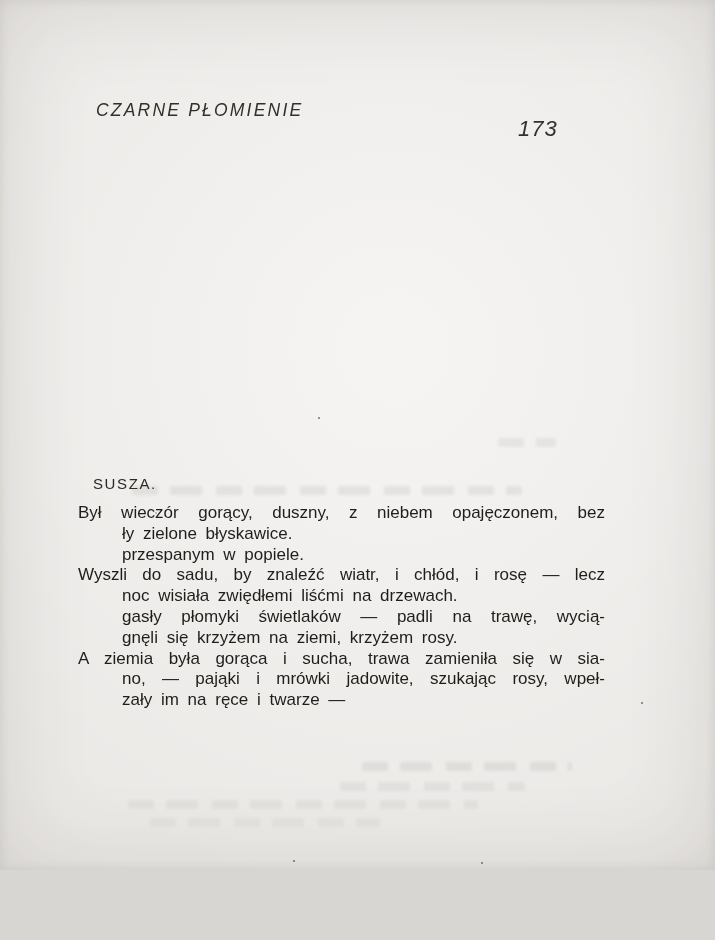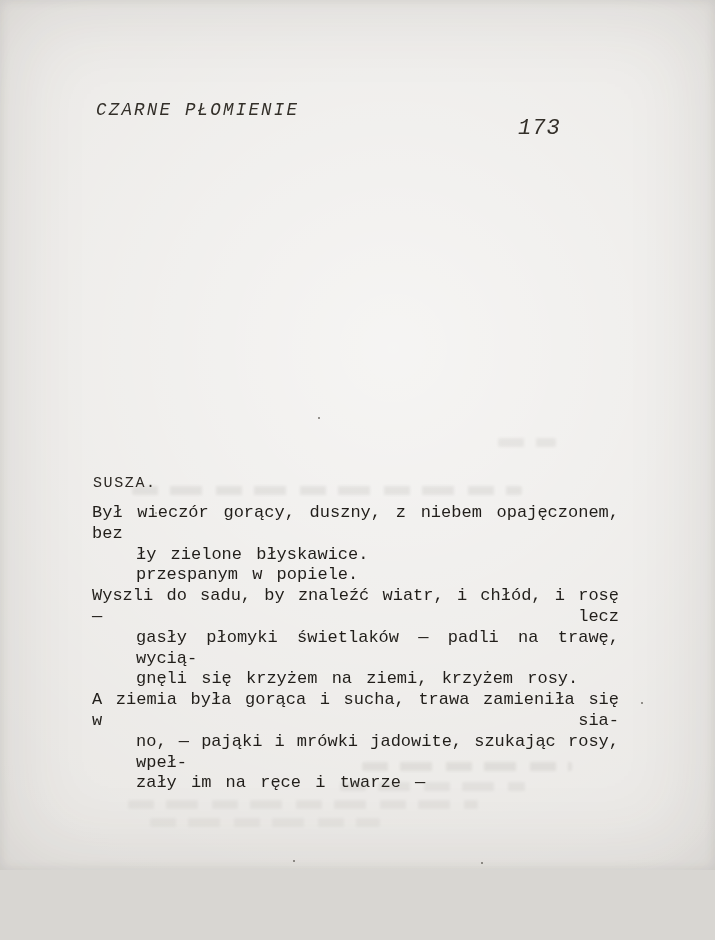--- a/index.html
+++ b/index.html
@@ -6,21 +6,21 @@
 
   .scan {
     position: relative;
     width: 715px;
     height: 870px;
     background:
       radial-gradient(ellipse 120% 100% at 55% 40%, rgba(255,255,255,0.55), rgba(255,255,255,0) 70%),
       #eae8e5;
     box-shadow: inset 0 0 90px rgba(60,55,45,0.13), inset 0 0 12px rgba(60,55,45,0.10);
     overflow: hidden;
-    font-family: Liberation Mono, monospace;
+    font-family: Liberation Sans, sans-serif;
     color: #211e1a;
   }
 
   
   .running-title {
     position: absolute;
     left: 96px;
     top: 100px;
     font-style: italic;
     font-size: 17.5px;
@@ -45,21 +45,21 @@
     top: 430px;
     font-size: 15px;
     letter-spacing: 1.6px;
     color: #2c2823;
     margin-top: 45px;
   }
 
   
   .body-text {
     position: absolute;
-    left: 92px;
+    left: 78px;
     top: 503px;
     width: 527px;
     font-size: 17px;
     line-height: 20.8px;
     word-spacing: 1px;
   }
   .line {
     text-align: justify;
     text-align-last: justify;
     white-space: normal;
@@ -110,20 +110,21 @@
 
   <div class="page-number">173</div>
 
   <div class="section-heading">SUSZA.</div>
 
   <div class="body-text">
     <div class="line">Był wieczór gorący, duszny, z niebem opajęczonem, bez</div>
     <div class="line indent last">ły zielone błyskawice.</div>
     <div class="line indent last">przespanym w popiele.</div>
     <div class="line">Wyszli do sadu, by znaleźć wiatr, i chłód, i rosę — lecz</div>
+    <div class="line indent last">noc wisiała zwiędłemi liśćmi na drzewach.</div>
     <div class="line indent">gasły płomyki świetlaków — padli na trawę, wycią-</div>
     <div class="line indent last">gnęli się krzyżem na ziemi, krzyżem rosy.</div>
     <div class="line">A ziemia była gorąca i sucha, trawa zamieniła się w sia-</div>
     <div class="line indent">no, — pająki i mrówki jadowite, szukając rosy, wpeł-</div>
     <div class="line indent last">zały im na ręce i twarze —</div>
   </div>
 
   <div class="ghost g1"></div>
   <div class="ghost g2"></div>
   <div class="ghost g3"></div>

